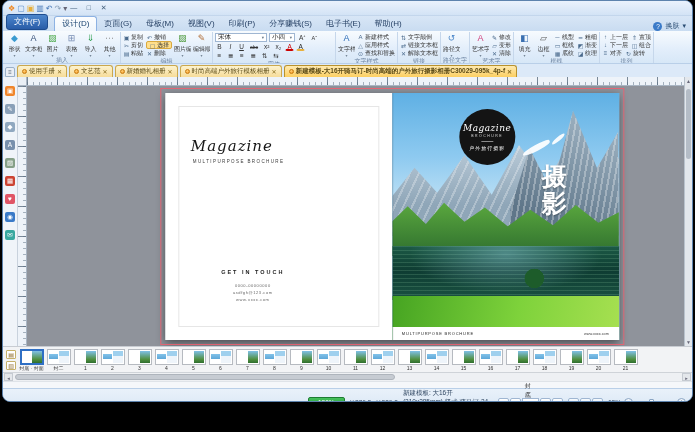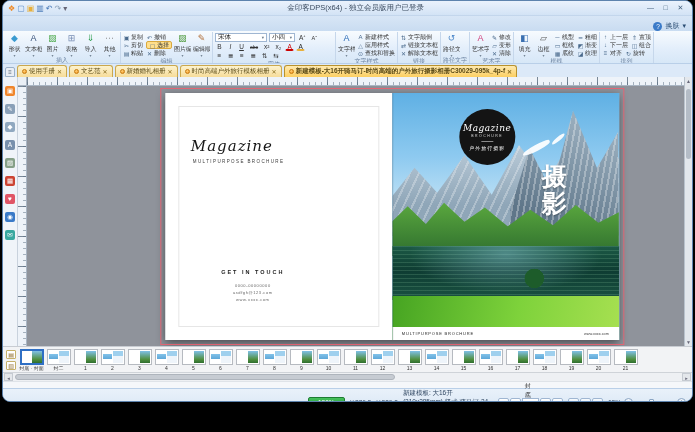--- a/index.html
+++ b/index.html
@@ -161,29 +161,39 @@
   <div class="titlebar">
     <div class="qat" id="qat">
         <span class="qi" style="color: rgb(240, 134, 30);">❖</span>
         <span class="qi" style="color: rgb(91, 140, 200);">▢</span>
         <span class="qi" style="color: rgb(232, 176, 60);">▣</span>
         <span class="qi" style="color: rgb(74, 122, 184);">▥</span>
         <span class="qi" style="color: rgb(74, 122, 184);">↶</span>
         <span class="qi" style="color: rgb(138, 160, 184);">↷</span>
         <span class="qi" style="color: rgb(102, 102, 119);">▾</span>
       </div>
-    <div class="win-title">金印客DPS(x64) - 独立会员版用户已登录</div>
     <div class="winbtns">
       <span>—</span>
       <span>□</span>
       <span>✕</span>
     </div>
   </div>
 
   <div class="tabrow">
+    <span id="rtabs" style="display:flex;align-items:flex-end">
+        <span class="rtab file">文件(F)</span>
+        <span class="rtab active">设计(D)</span>
+        <span class="rtab">页面(G)</span>
+        <span class="rtab">母板(M)</span>
+        <span class="rtab">视图(V)</span>
+        <span class="rtab">印刷(P)</span>
+        <span class="rtab">分享赚钱(S)</span>
+        <span class="rtab">电子书(E)</span>
+        <span class="rtab">帮助(H)</span>
+      </span>
     <div class="tabrow-right">
       <span class="help-ic">?</span>
       <span>换肤</span>
       <span>▾</span>
     </div>
   </div>
 
   <div class="ribbon" id="ribbon">
       <div class="rgroup">
         <div class="rgroup-content">

